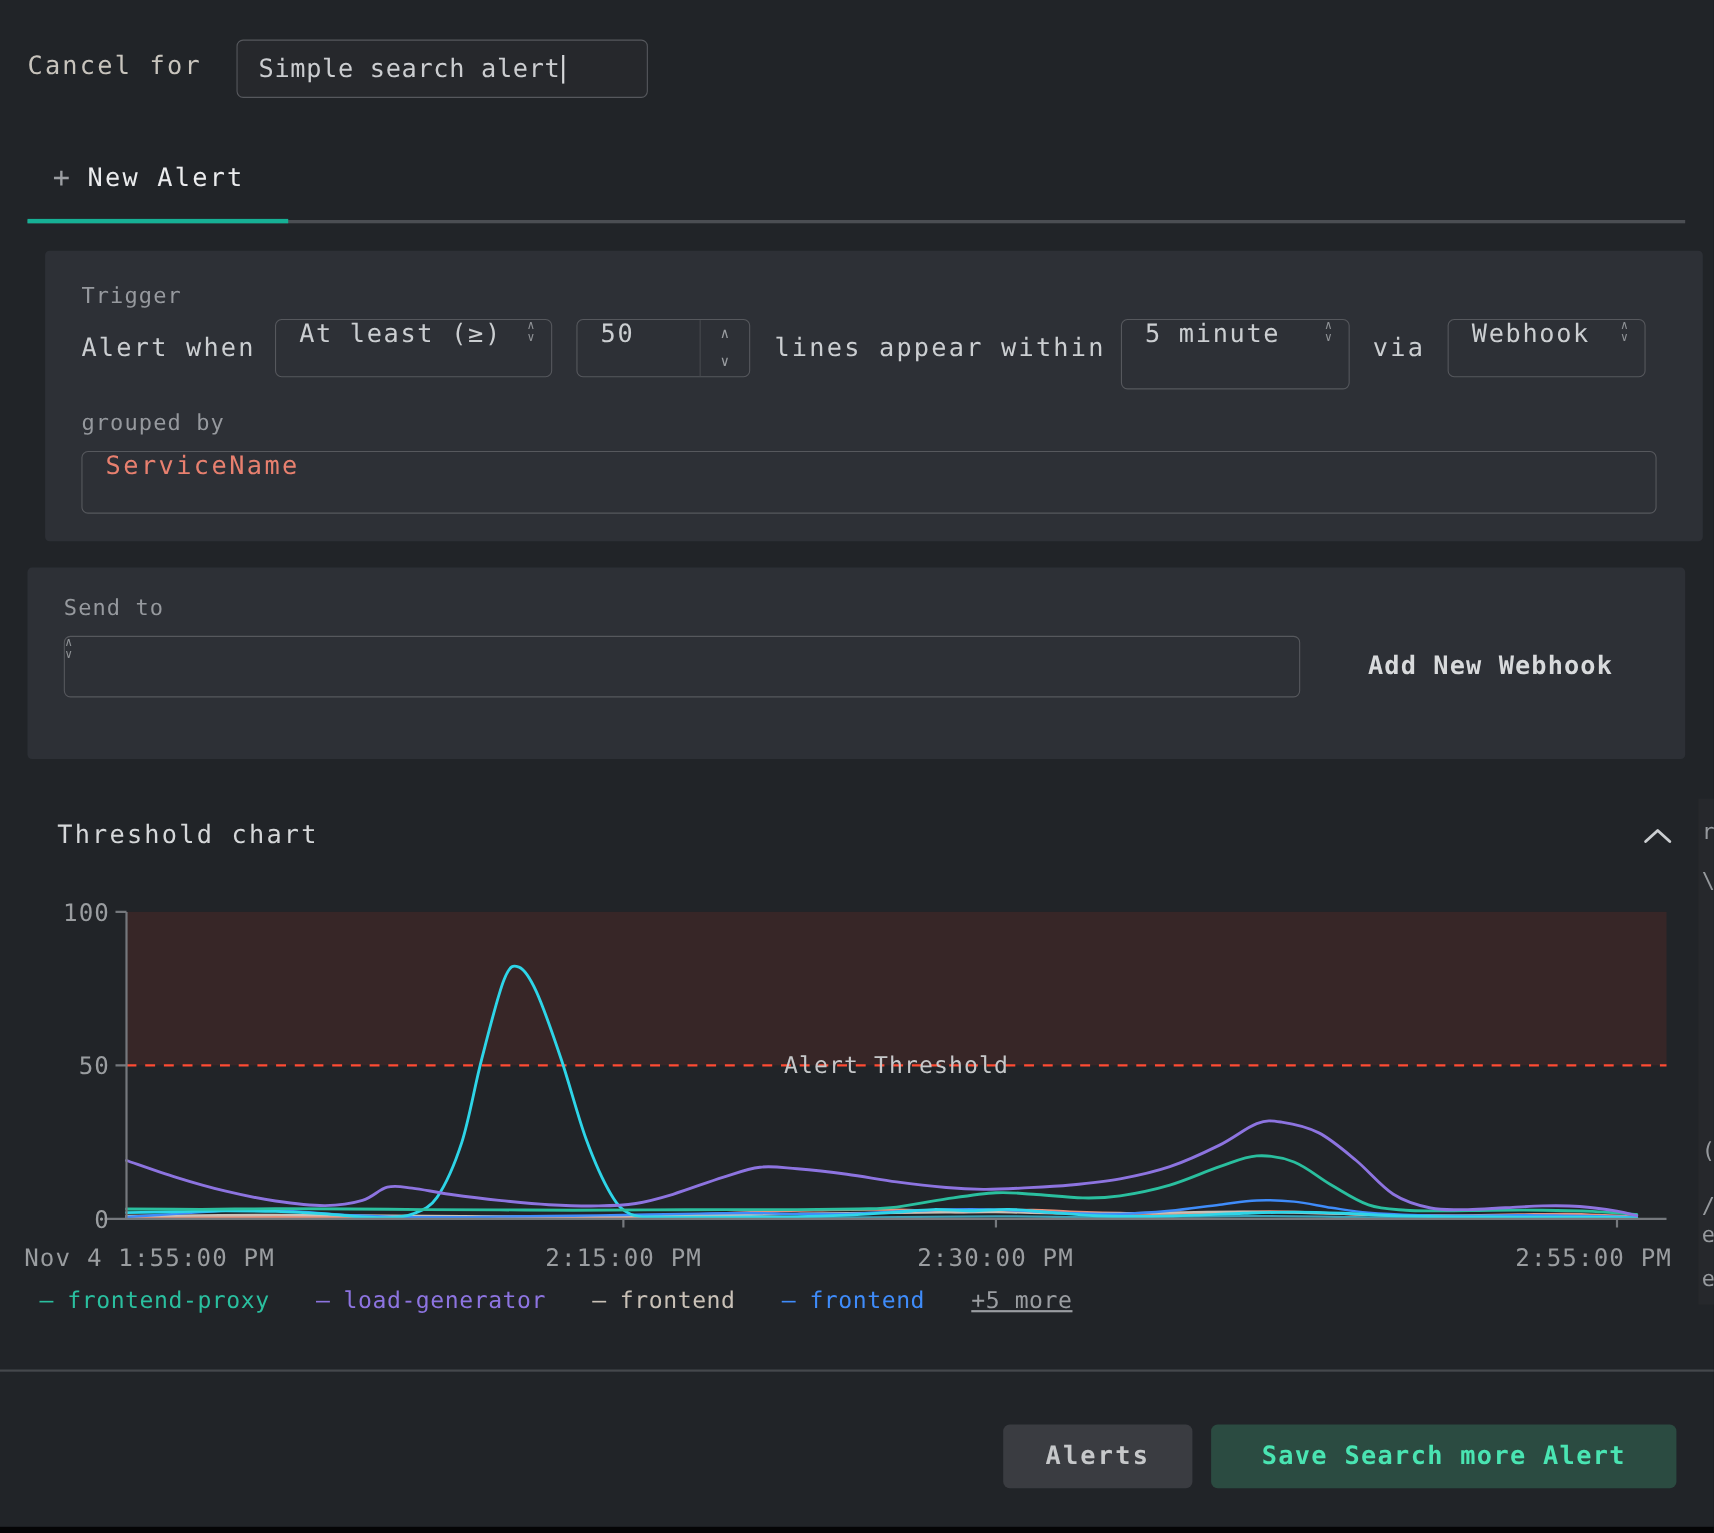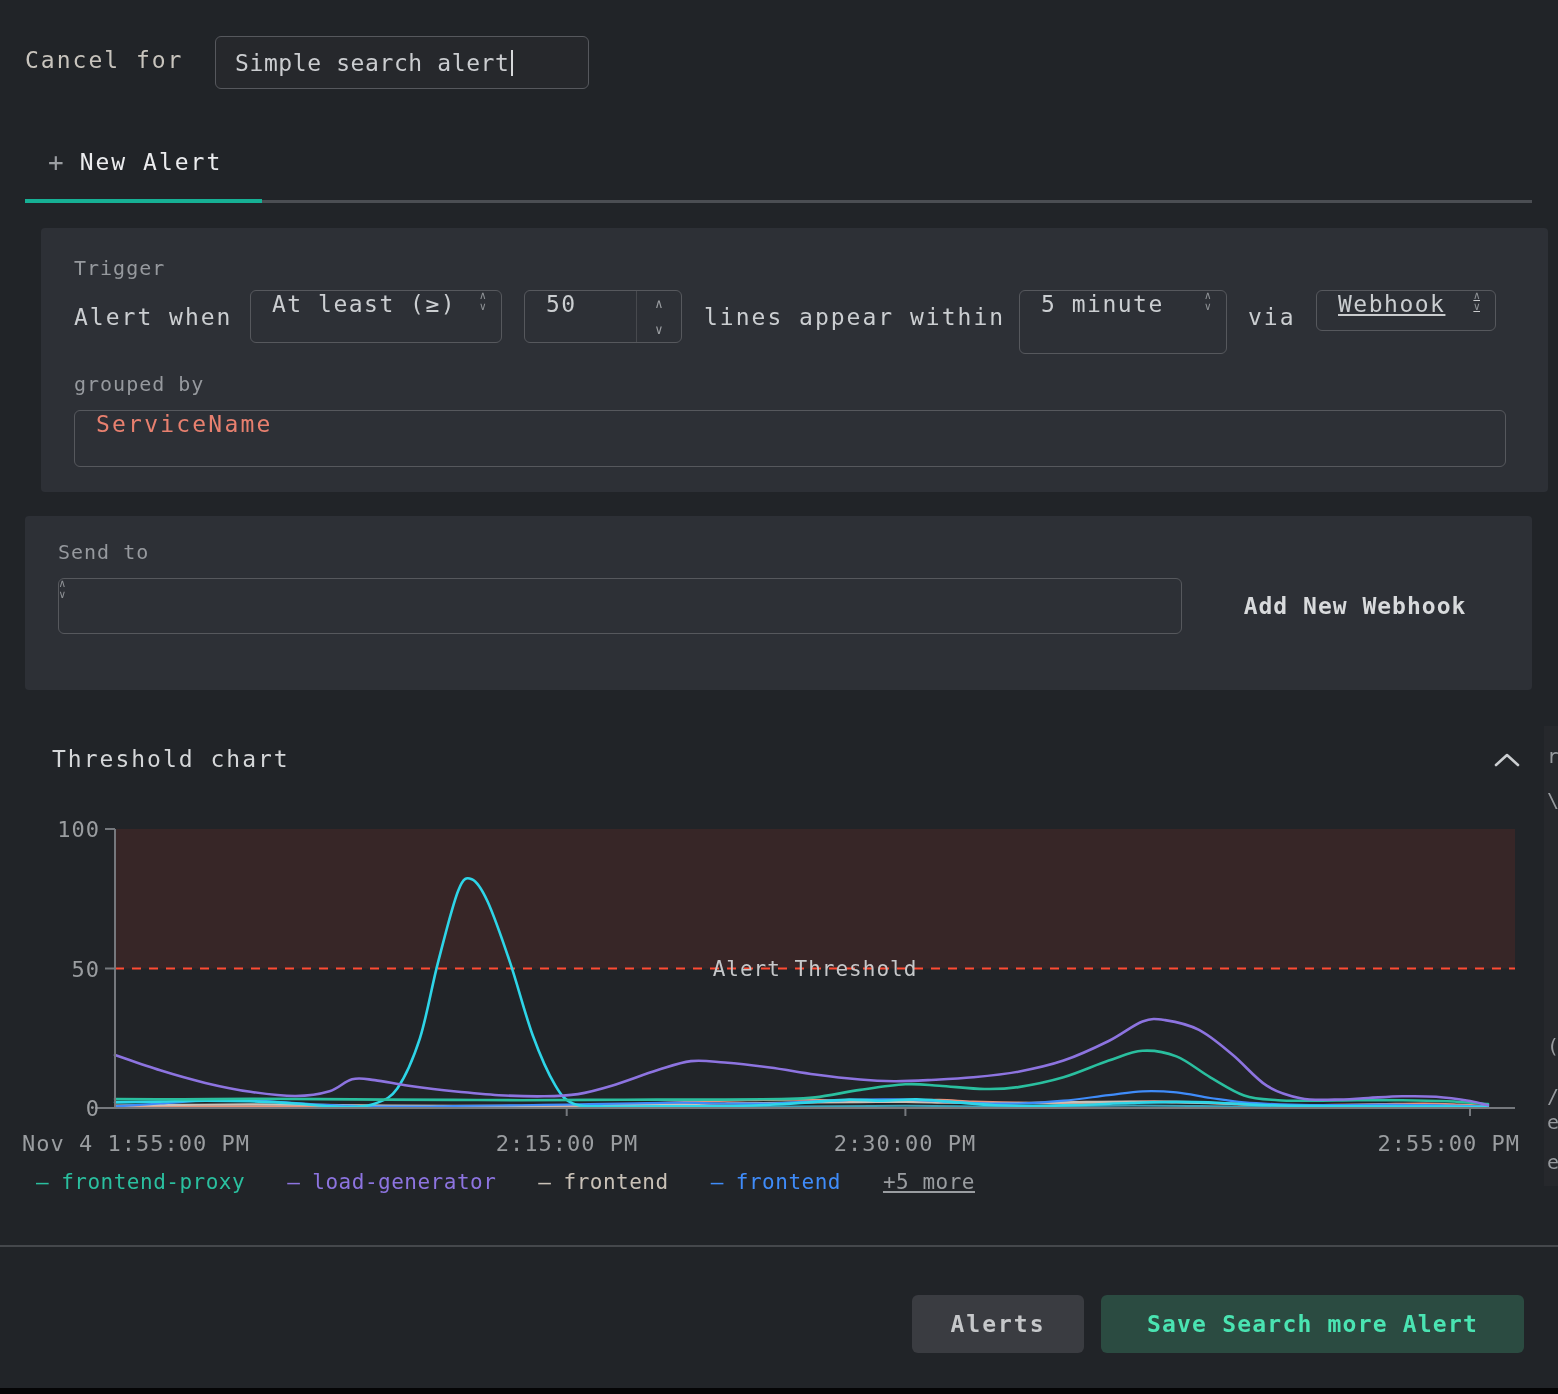--- a/index.html
+++ b/index.html
@@ -118,21 +118,21 @@
     <div class="abs field" style="left:978px;top:62px;width:208px;height:64px;">
       <span class="val">5 minute</span>
       <span class="dd-caret">
           <span>∧</span>
           <span>∨</span>
         </span>
     </div>
 
     <div class="abs inline-label" style="left:1207px;top:62px;">via</div>
 
-    <div class="abs field" style="left:1275px;top:62px;width:180px;height:41px;text-decoration:underline;">
+    <div class="abs field" style="left:1275px;top:62px;width:180px;height:53px;">
       <span class="val">Webhook</span>
       <span class="dd-caret">
           <span>∧</span>
           <span>∨</span>
         </span>
     </div>
 
     <div class="abs dim-label" style="left:33px;top:144px;">grouped by</div>
 
     <div class="abs field grouped-input">

